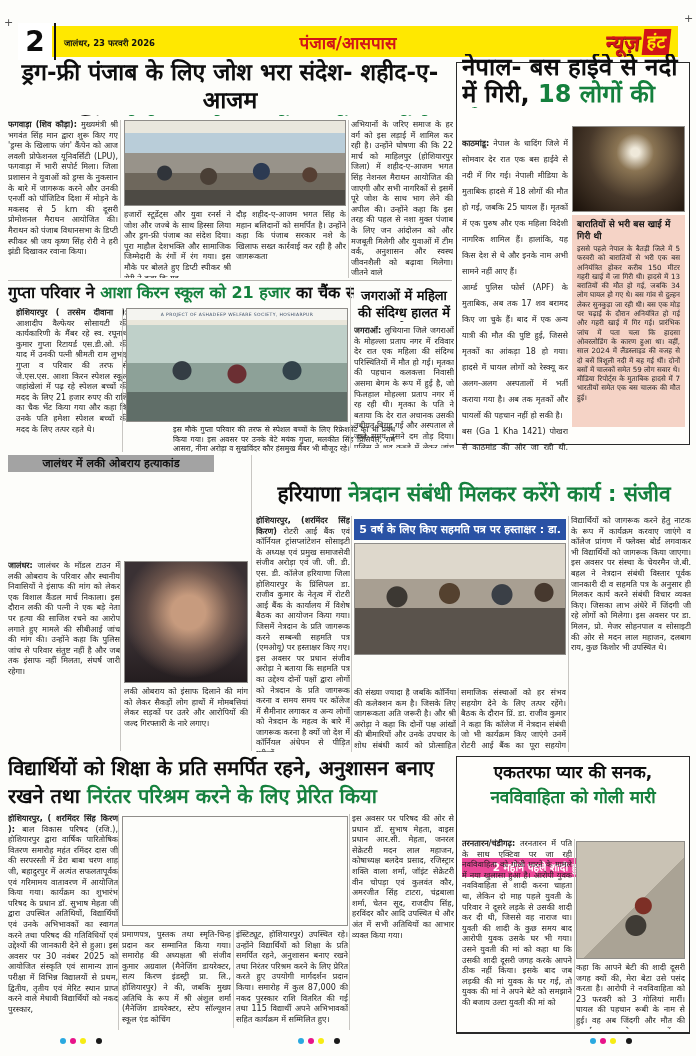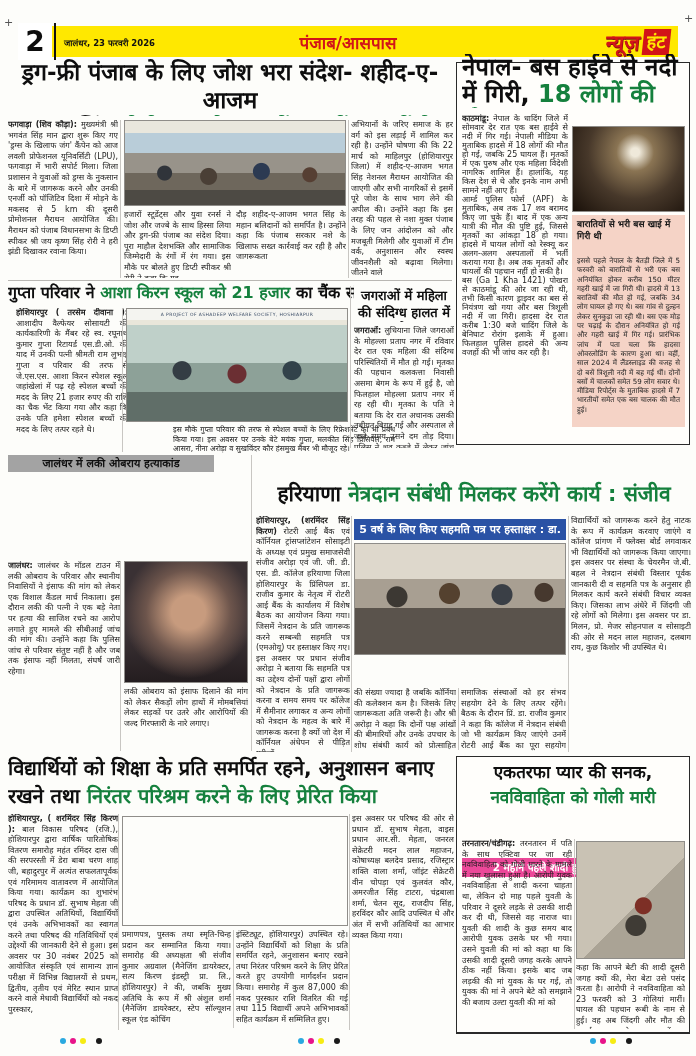--- a/index.html
+++ b/index.html
@@ -63,21 +63,21 @@
       linear-gradient(180deg,#cfc9bd 0 34%,#a79f90 34% 66%,#6f695e 66% 100%); }
   .ph-cctv { background:
       radial-gradient(circle at 62% 55%, #7d2f26 0 8px, rgba(0,0,0,0) 9px),
       radial-gradient(circle at 55% 72%, #3f3b35 0 10px, rgba(0,0,0,0) 11px),
       linear-gradient(135deg,#c9c2b4 0 55%,#aaa395 55% 100%); }
   .ph-banner { position:absolute; left:0; top:0; right:0; height:11px; background:#f4f4f0; color:#3a4c66; font-size:4.5px; text-align:center; line-height:11px; letter-spacing:0.4px; overflow:hidden; }
 
   
   .nbox { position:absolute; border:1.2px solid #2a2a2a; background:#fffefb; }
   .pinkbox { position:absolute; background:#f5d3c6; padding:4px 5px; overflow:hidden; }
-  .pink-title { font-size:9px; font-weight:bold; color:#161616; line-height:11.5px; margin-bottom:14px; }
+  .pink-title { font-size:9px; font-weight:bold; color:#161616; line-height:11.5px; margin-bottom:2px; }
   .pink-body { font-size:7.1px; line-height:9.3px; text-align:justify; color:#242424; }
   .kicker { position:absolute; background:#a3a3a3; color:#111; font-weight:bold; font-size:11px; text-align:center; line-height:17px; overflow:hidden; }
   .blueband { position:absolute; background:#2a52a5; color:#ffffff; font-weight:bold; text-align:center; overflow:hidden; }
   .navyband { position:absolute; background:#ec4899; color:#ffffff; font-weight:bold; text-align:center; overflow:hidden;margin-top:44px; }
 
   .cmyk { position:absolute; display:flex; gap:4px; align-items:center; }
   .dot { width:6px; height:6px; border-radius:50%; }
   .d-c { background:#2aa9e0; } .d-m { background:#e8138a; } .d-y { background:#f7ec13; } .d-k { background:#1a1a1a; margin-left:6px; }
 </style>
 </head>
@@ -135,21 +135,21 @@
   <div class="col" style="left:354px;top:326px;width:100px;height:122px;">
     <span class="dl">जगराओं:</span>
     <span>लुधियाना जिले जगराओं के मोहल्ला प्रताप नगर में रविवार देर रात एक महिला की संदिग्ध परिस्थितियों में मौत हो गई। मृतका की पहचान कलकत्ता निवासी असमा बेगम के रूप में हुई है, जो फिलहाल मोहल्ला प्रताप नगर में रह रही थी। मृतका के पति ने बताया कि देर रात अचानक उसकी तबीयत बिगड़ गई और अस्पताल ले जाते समय उसने दम तोड़ दिया। पुलिस ने शव कब्जे में लेकर जांच शुरू कर दी है।</span>
   </div>
 
   <div class="nbox" style="left:456px;top:62px;width:234px;height:383px;"></div>
   <div class="hl" style="left:462px;top:54px;width:222px;height:54px;font-size:24px;line-height:27px;">
     <span>नेपाल- बस हाईवे से नदी</span><br>
     <span>में गिरी, </span><span class="red">18 लोगों की मौत</span>
   </div>
-  <div class="col" style="left:462px;top:114px;width:106px;height:314px;line-height:9px;">
+  <div class="col" style="left:462px;top:136px;width:106px;height:314px;line-height:16px;">
     <span class="dl">काठमांडू:</span>
     <span>नेपाल के धादिंग जिले में सोमवार देर रात एक बस हाईवे से नदी में गिर गई। नेपाली मीडिया के मुताबिक हादसे में 18 लोगों की मौत हो गई, जबकि 25 घायल हैं। मृतकों में एक पुरुष और एक महिला विदेशी नागरिक शामिल हैं। हालांकि, यह किस देश से थे और इनके नाम अभी सामने नहीं आए हैं।</span><br>
     <span>आर्म्ड पुलिस फोर्स (APF) के मुताबिक, अब तक 17 शव बरामद किए जा चुके हैं। बाद में एक अन्य यात्री की मौत की पुष्टि हुई, जिससे मृतकों का आंकड़ा 18 हो गया। हादसे में घायल लोगों को रेस्क्यू कर अलग-अलग अस्पतालों में भर्ती कराया गया है। अब तक मृतकों और घायलों की पहचान नहीं हो सकी है।</span><br>
     <span>बस (Ga 1 Kha 1421) पोखरा से काठमांडू की ओर जा रही थी, तभी किसी कारण ड्राइवर का बस से नियंत्रण खो गया और बस त्रिशूली नदी में जा गिरी। हादसा देर रात करीब 1:30 बजे धादिंग जिले के बेनिघाट रोरांग इलाके में हुआ। फिलहाल पुलिस हादसे की अन्य वजहों की भी जांच कर रही है।</span>
   </div>
   <div class="ph ph-nepal" style="left:572px;top:126px;width:113px;height:86px;"></div>
   <div class="pinkbox" style="left:572px;top:215px;width:113px;height:212px;">
     <div class="pink-title">बारातियों से भरी बस खाई में गिरी थी</div>
     <div class="pink-body">इससे पहले नेपाल के बैतड़ी जिले में 5 फरवरी को बारातियों से भरी एक बस अनियंत्रित होकर करीब 150 मीटर गहरी खाई में जा गिरी थी। हादसे में 13 बरातियों की मौत हो गई, जबकि 34 लोग घायल हो गए थे। बस गांव से दुल्हन लेकर सुनकुड़ा जा रही थी। बस एक मोड़ पर चढ़ाई के दौरान अनियंत्रित हो गई और गहरी खाई में गिर गई। प्रारंभिक जांच में पता चला कि हादसा ओवरलोडिंग के कारण हुआ था। वहीं, साल 2024 में लैंडस्लाइड की वजह से दो बसें त्रिशूली नदी में बह गई थीं। दोनों बसों में चालकों समेत 59 लोग सवार थे। मीडिया रिपोर्ट्स के मुताबिक हादसे में 7 भारतीयों समेत एक बस चालक की मौत हुई।</div>
   </div>

